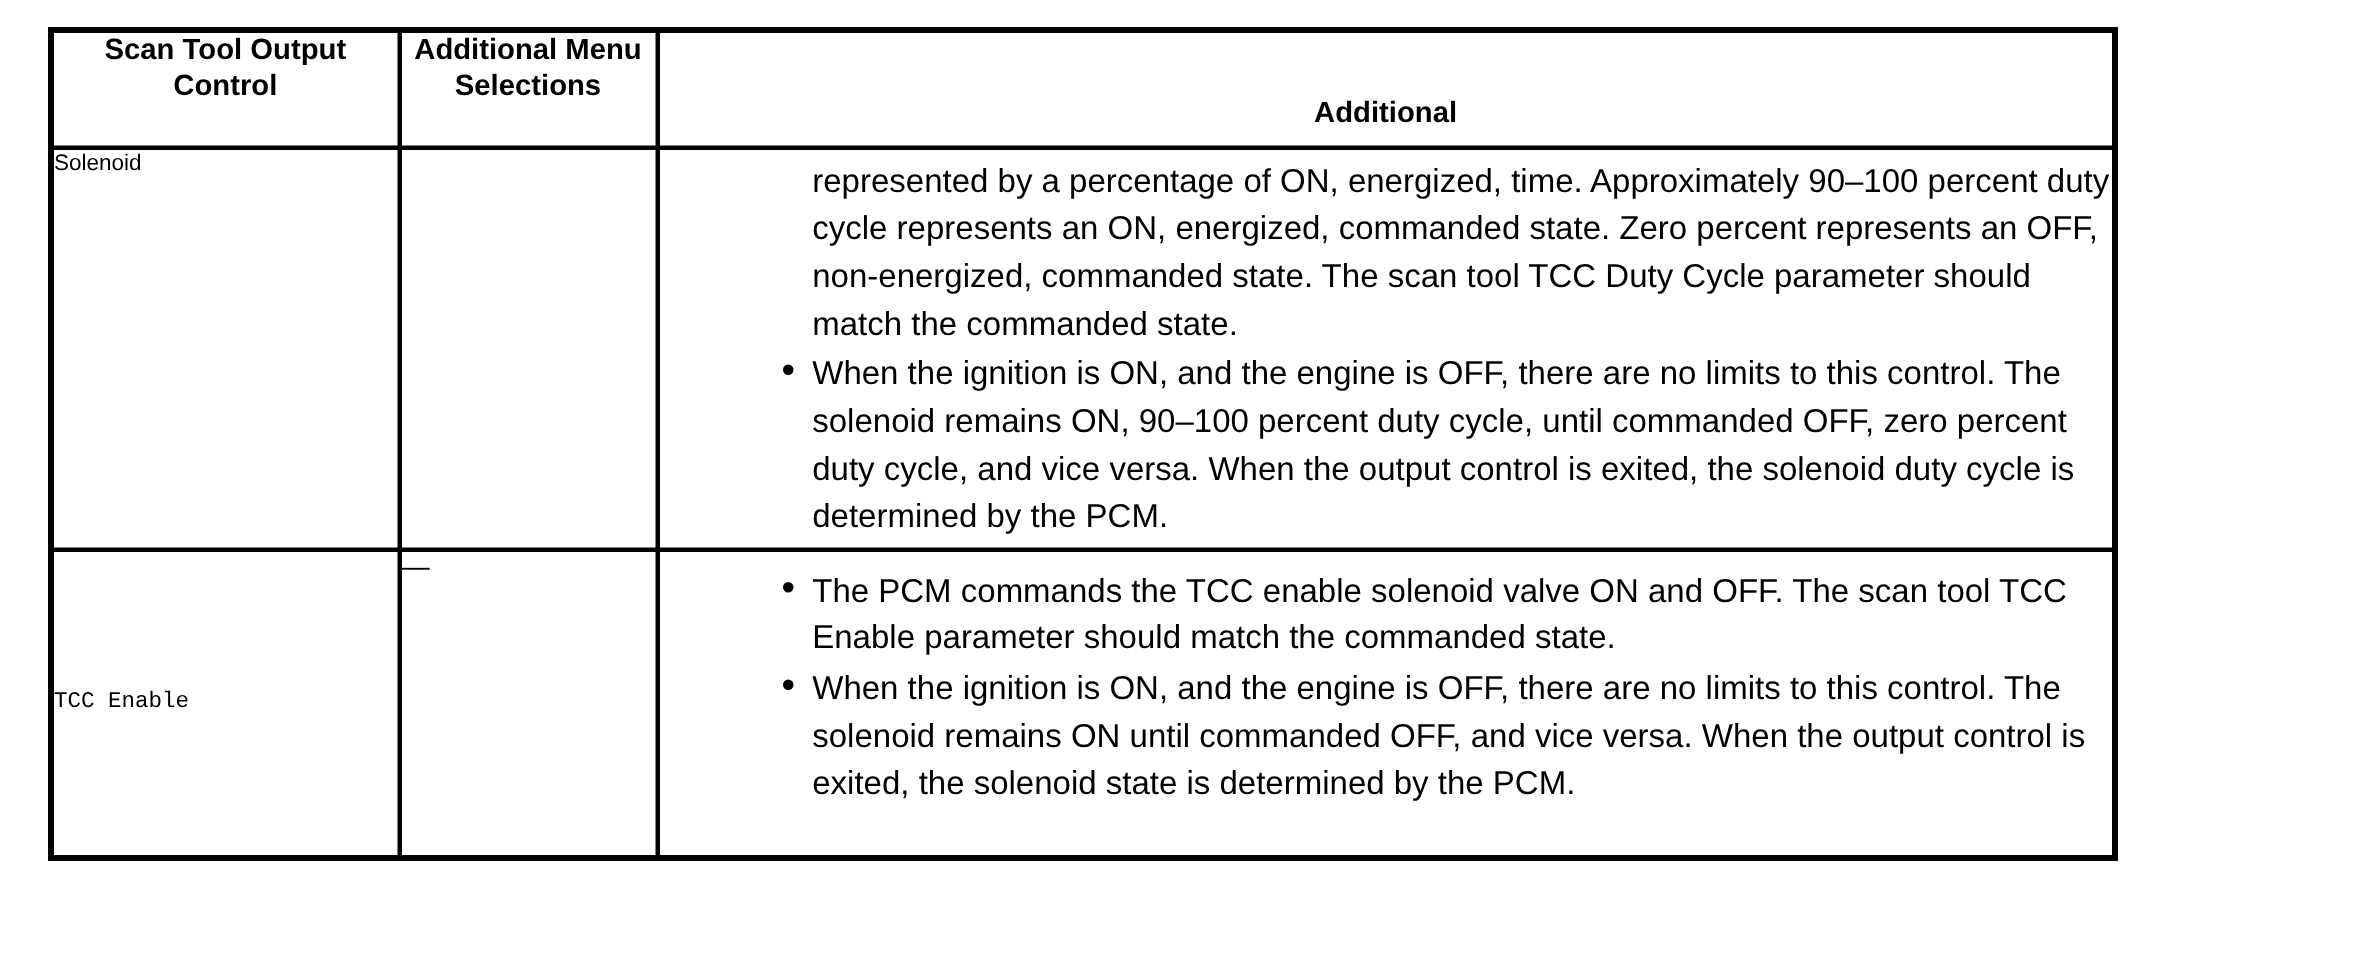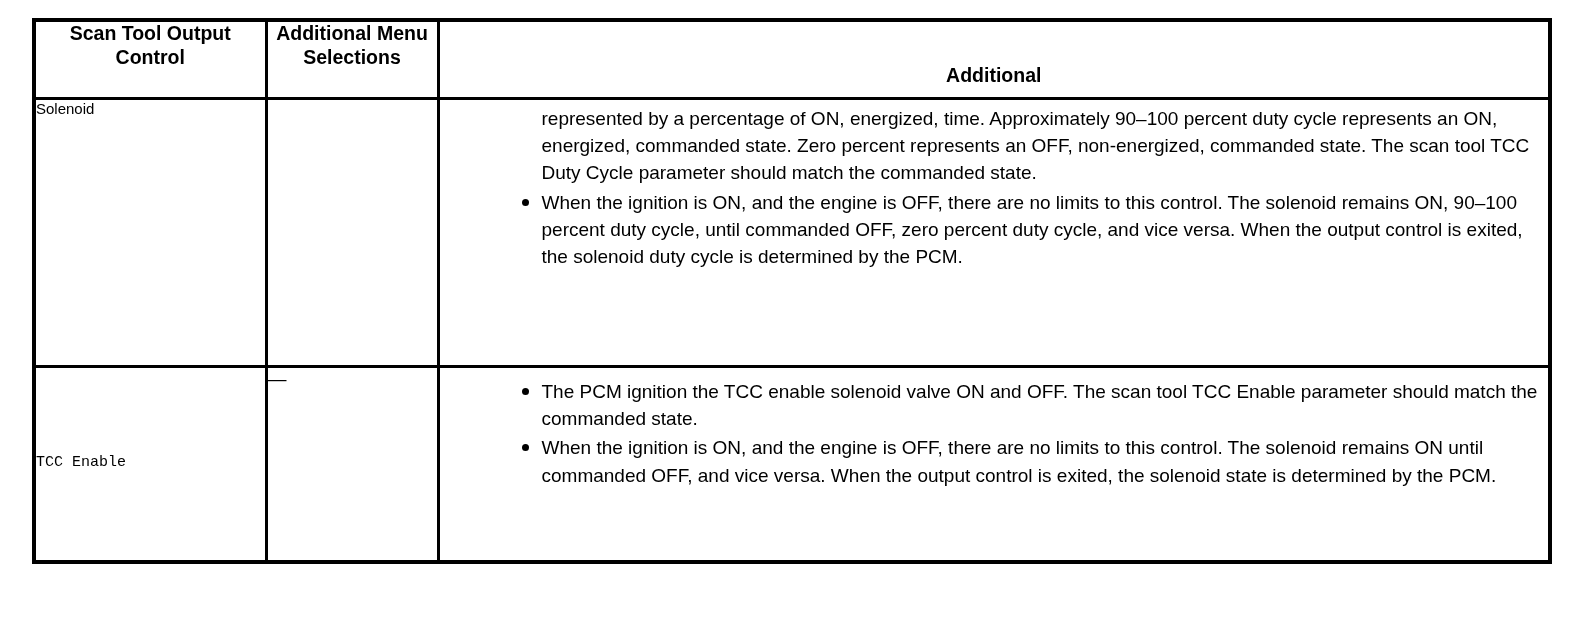--- a/index.html
+++ b/index.html
@@ -15,21 +15,21 @@
     overflow: hidden;
   }
   .page {
     position: relative;
     width: 1584px;
     height: 638px;
     box-sizing: border-box;
     padding: 18px 30px 20px 32px;
   }
   table.spec {
-    width: 1520px;
+    width: 1380px;
     border-collapse: collapse;
     table-layout: fixed;
     border: 4px solid #000;
   }
   table.spec col.c1 { width: 232px; }
   table.spec col.c2 { width: 172px; }
   table.spec col.c3 { width: auto; }
 
   table.spec th,
   table.spec td {
@@ -73,21 +73,21 @@
     padding: 6px 14px 10px 10px;
   }
   ul.bullets {
     list-style: none;
     margin: 0;
     padding: 0;
   }
   ul.bullets > li {
     position: relative;
     padding-left: 102px;
-    font-size: 19px;
+    font-size: 22px;
     line-height: 1.44;
     margin: 0 0 2px 0;
   }
   ul.bullets > li.nobullet {
     padding-left: 102px;
   }
   ul.bullets > li.bulleted::before {
     content: "";
     position: absolute;
     left: 82px;
@@ -128,20 +128,20 @@
             <li class="nobullet">represented by a percentage of ON, energized, time. Approximately 90–100 percent duty cycle represents an ON, energized, commanded state. Zero percent represents an OFF, non-energized, commanded state. The scan tool TCC Duty Cycle parameter should match the commanded state.</li>
             <li class="bulleted">When the ignition is ON, and the engine is OFF, there are no limits to this control. The solenoid remains ON, 90–100 percent duty cycle, until commanded OFF, zero percent duty cycle, and vice versa. When the output control is exited, the solenoid duty cycle is determined by the PCM.</li>
           </ul>
         </td>
       </tr>
       <tr class="row-tcc">
         <td class="label mid">TCC Enable</td>
         <td class="dash">—</td>
         <td class="desc">
           <ul class="bullets">
-            <li class="bulleted">The PCM ignition the TCC enable solenoid valve ON and OFF. The scan tool TCC Enable parameter should match the commanded state.</li>
+            <li class="bulleted">The PCM commands the TCC enable solenoid valve ON and OFF. The scan tool TCC Enable parameter should match the commanded state.</li>
             <li class="bulleted">When the ignition is ON, and the engine is OFF, there are no limits to this control. The solenoid remains ON until commanded OFF, and vice versa. When the output control is exited, the solenoid state is determined by the PCM.</li>
           </ul>
         </td>
       </tr>
     </tbody>
   </table>
 </div>
 
 </body></html>

